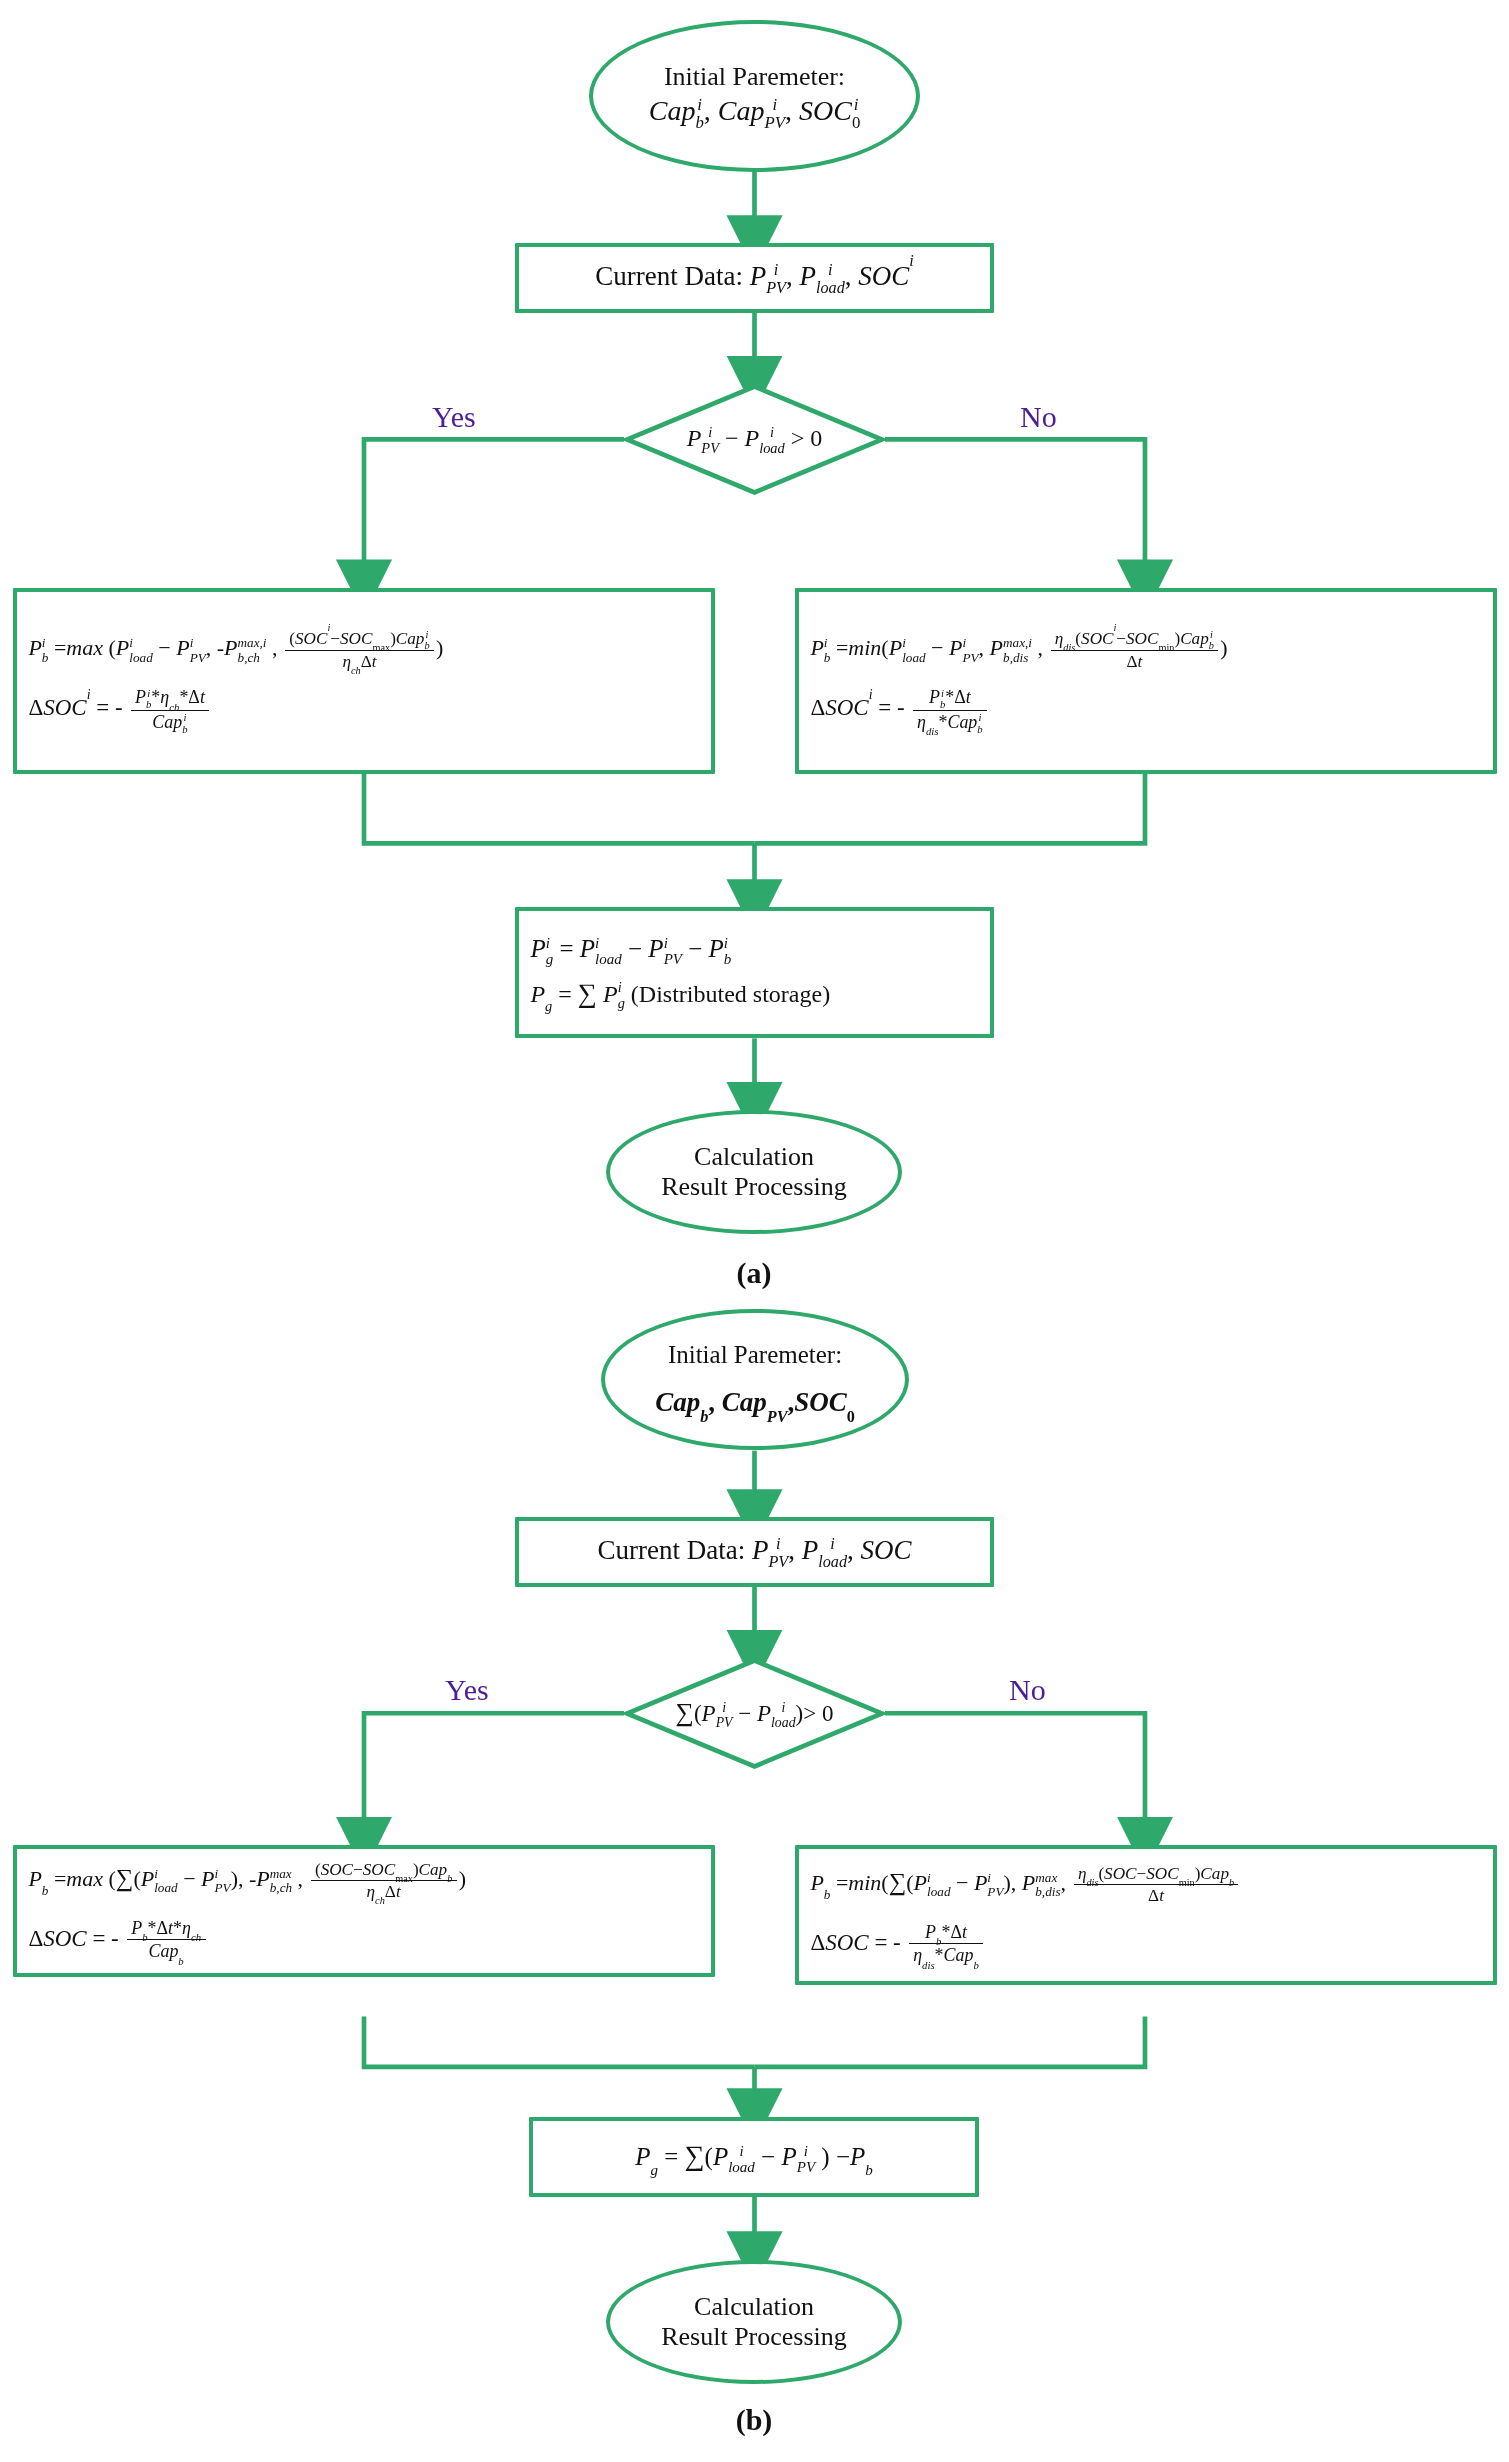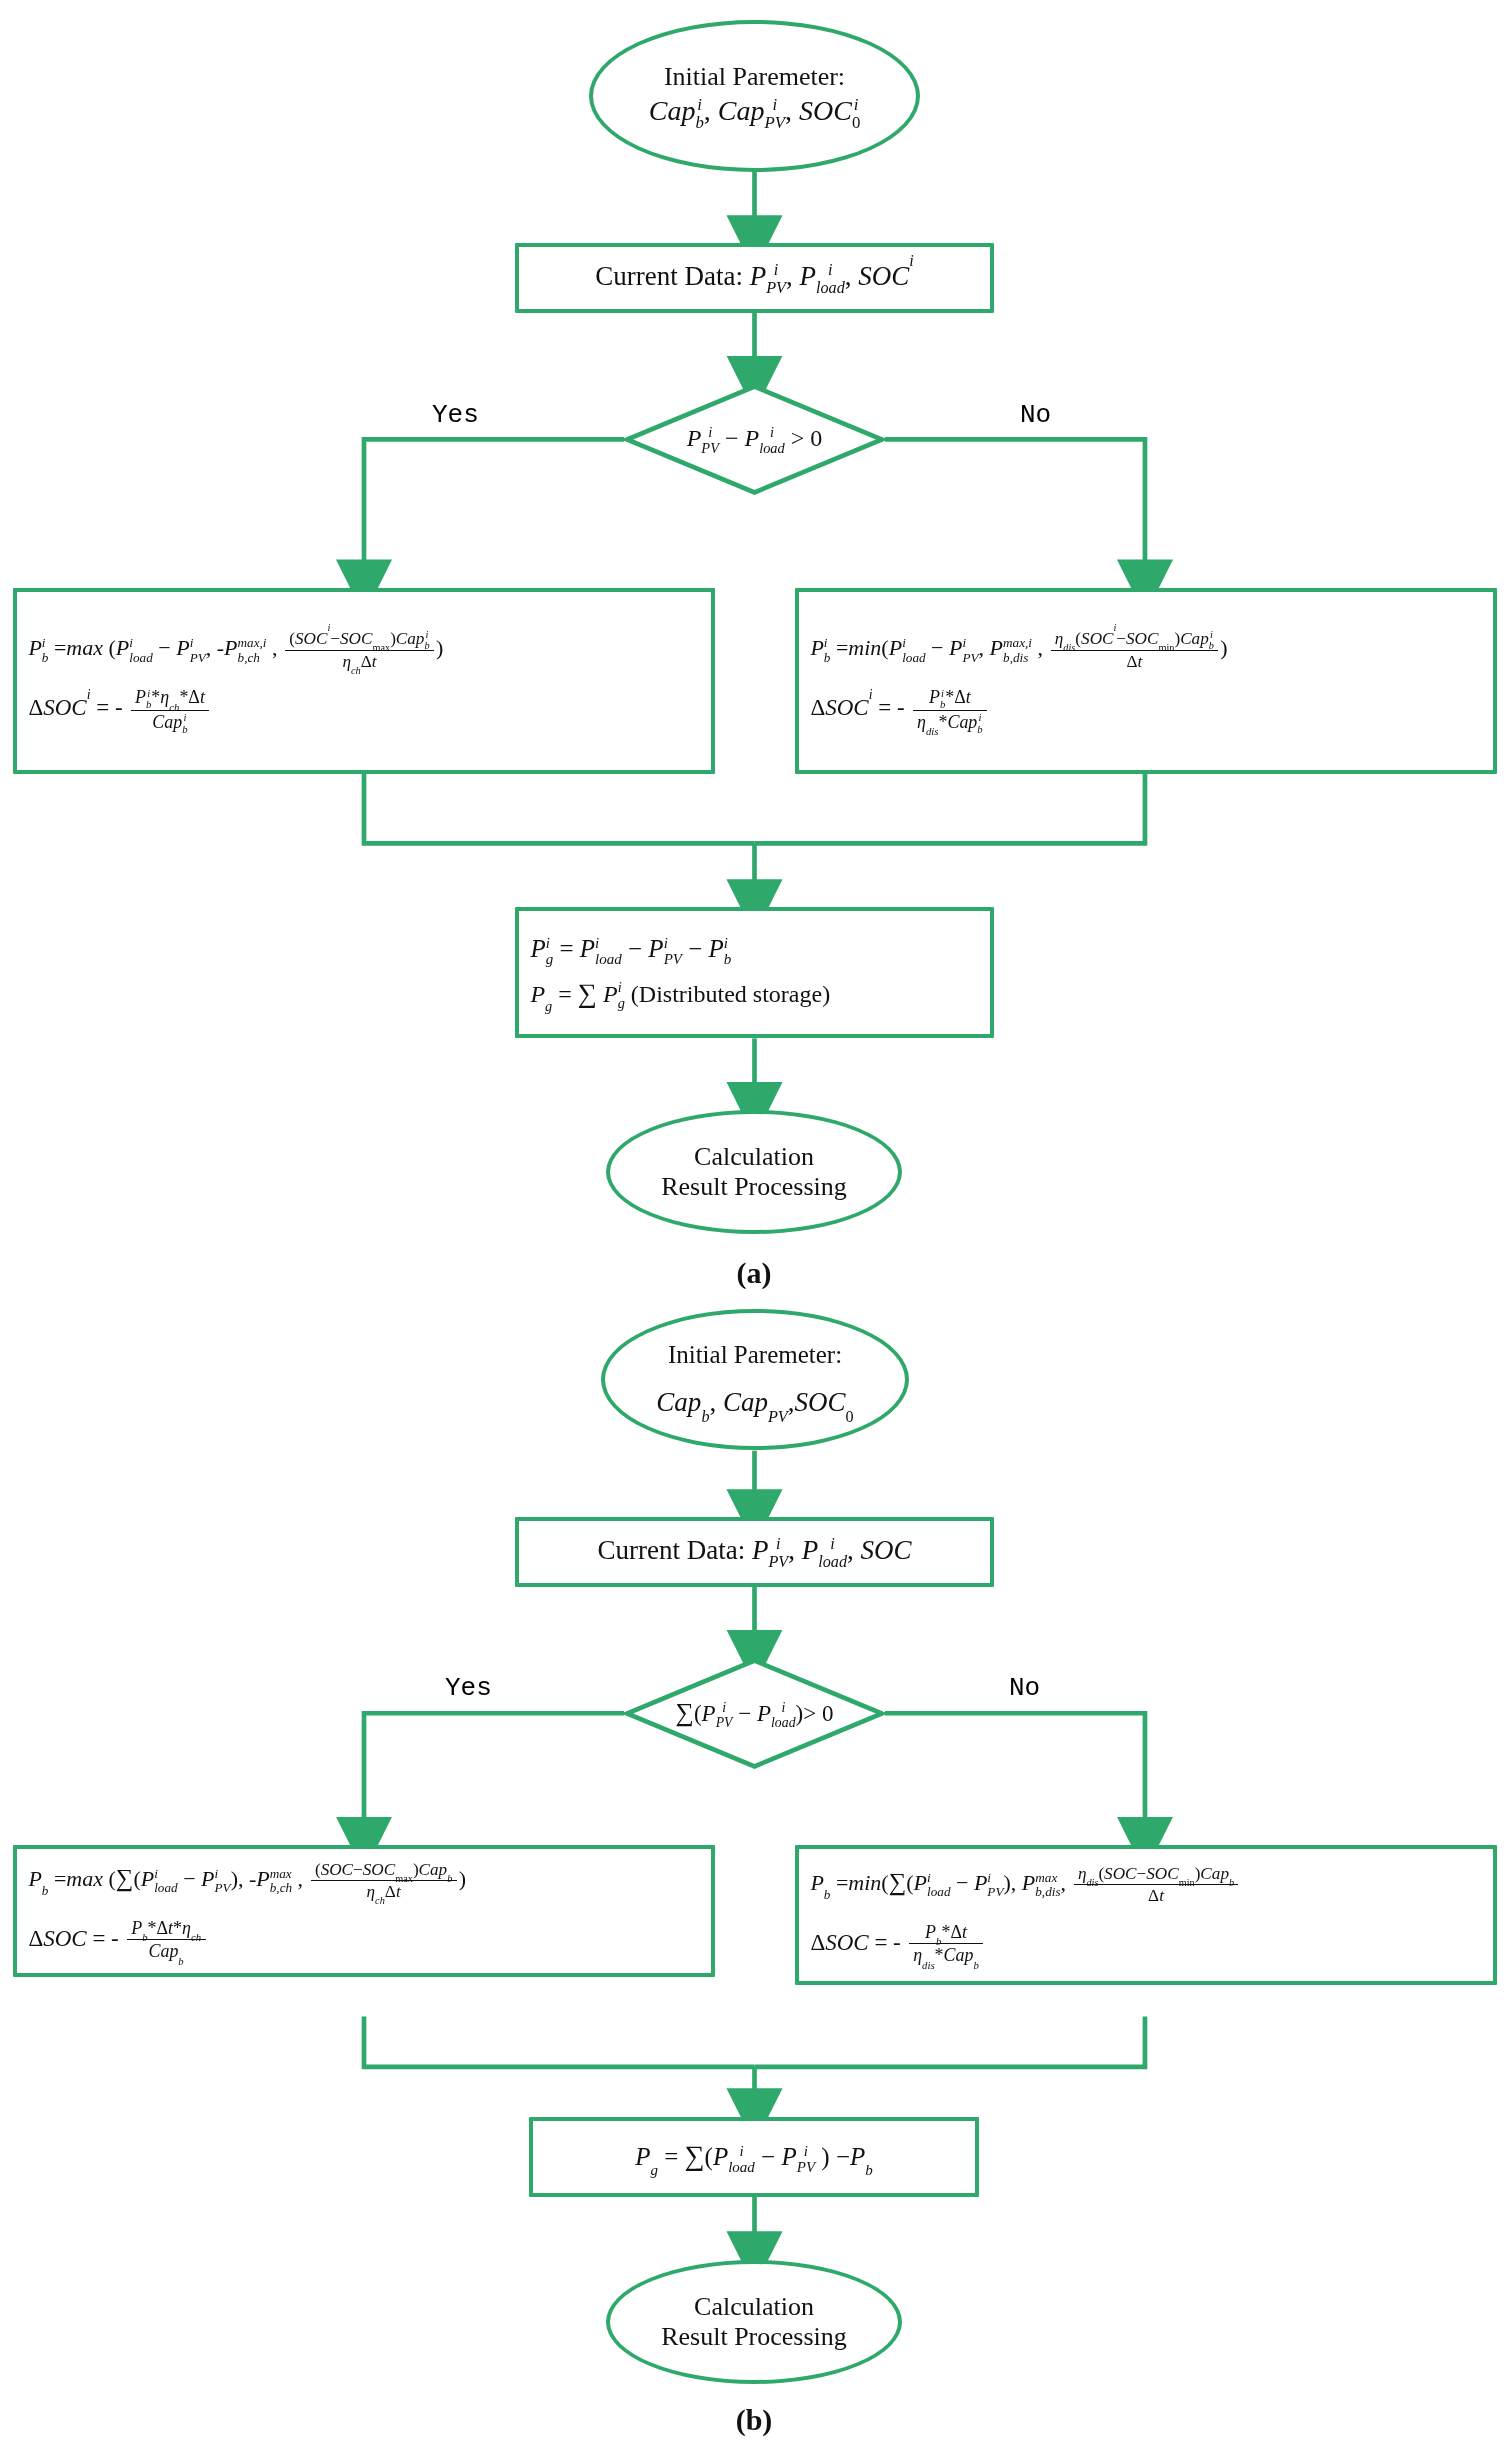--- a/index.html
+++ b/index.html
@@ -50,23 +50,23 @@
   .diamond-wrap svg{position:absolute;left:0;top:0;}
   .diamond-label{
     position:relative;
     z-index:4;
     text-align:center;
     background:transparent;
   }
   .branch-label{
     position:absolute;
     z-index:4;
-    font-size:26px;
-    color:#000000;
-    font-family:Liberation Mono, monospace;
+    font-size:30px;
+    color:#4c1d95;
+    font-family:Liberation Serif, serif;
   }
   .panel-label{
     position:absolute;
     z-index:4;
     font-size:30px;
     font-weight:bold;
     color:#111;
     text-align:center;
     font-family:"Liberation Serif","DejaVu Serif",serif;
   }
@@ -238,21 +238,21 @@
       <span class="line">Calculation</span>
       <span class="line">Result Processing</span>
     </div>
   </div>
 
   <div class="panel-label" style="left:723px; top:1256px; width:62px;">(a)</div>
 
   <div class="node term" style="left:601px; top:1309px; width:308px; height:141px;">
     <div class="m" style="font-size:25px;">
       <span class="line">Initial Paremeter:</span>
-      <span class="line" style="font-size:27px; margin-top:17px;">
+      <span class="line" style="font-size:27px; margin-top:17px;font-weight:bold;">
         <span class="it">Cap</span><sub class="it">b</sub>,
         <span class="it">Cap</span><sub class="it">PV</sub>,<span class="it">SOC</span><sub>0</sub>
       </span>
     </div>
   </div>
 
   <div class="node proc" style="left:515px; top:1517px; width:479px; height:70px;">
     <div class="m" style="font-size:27px;">
       <span>Current Data:</span>
       <span class="it">P</span><span class="ss"><span class="s1">i</span><span class="s2 it">PV</span></span>,

